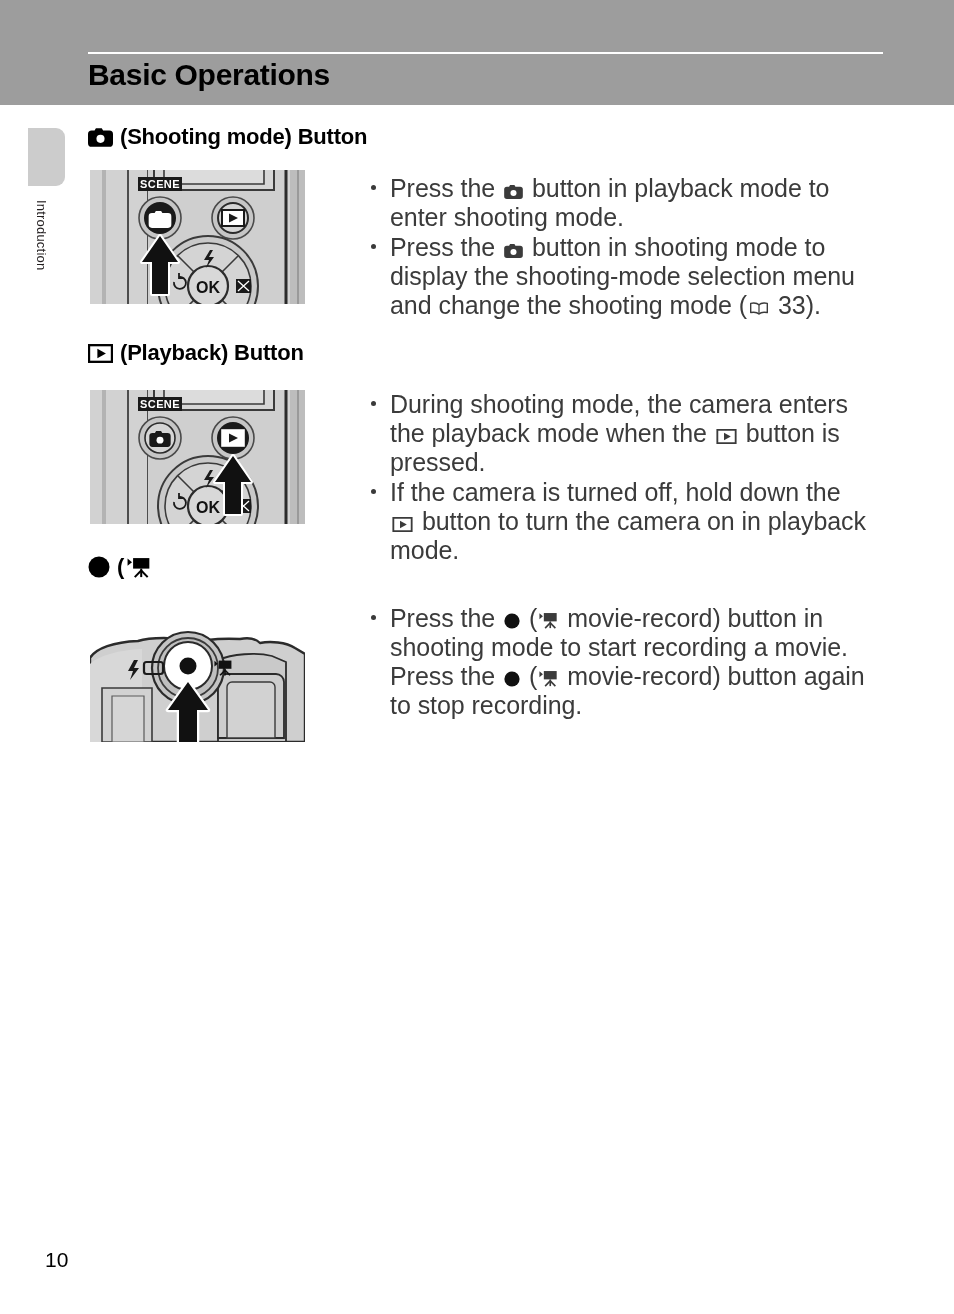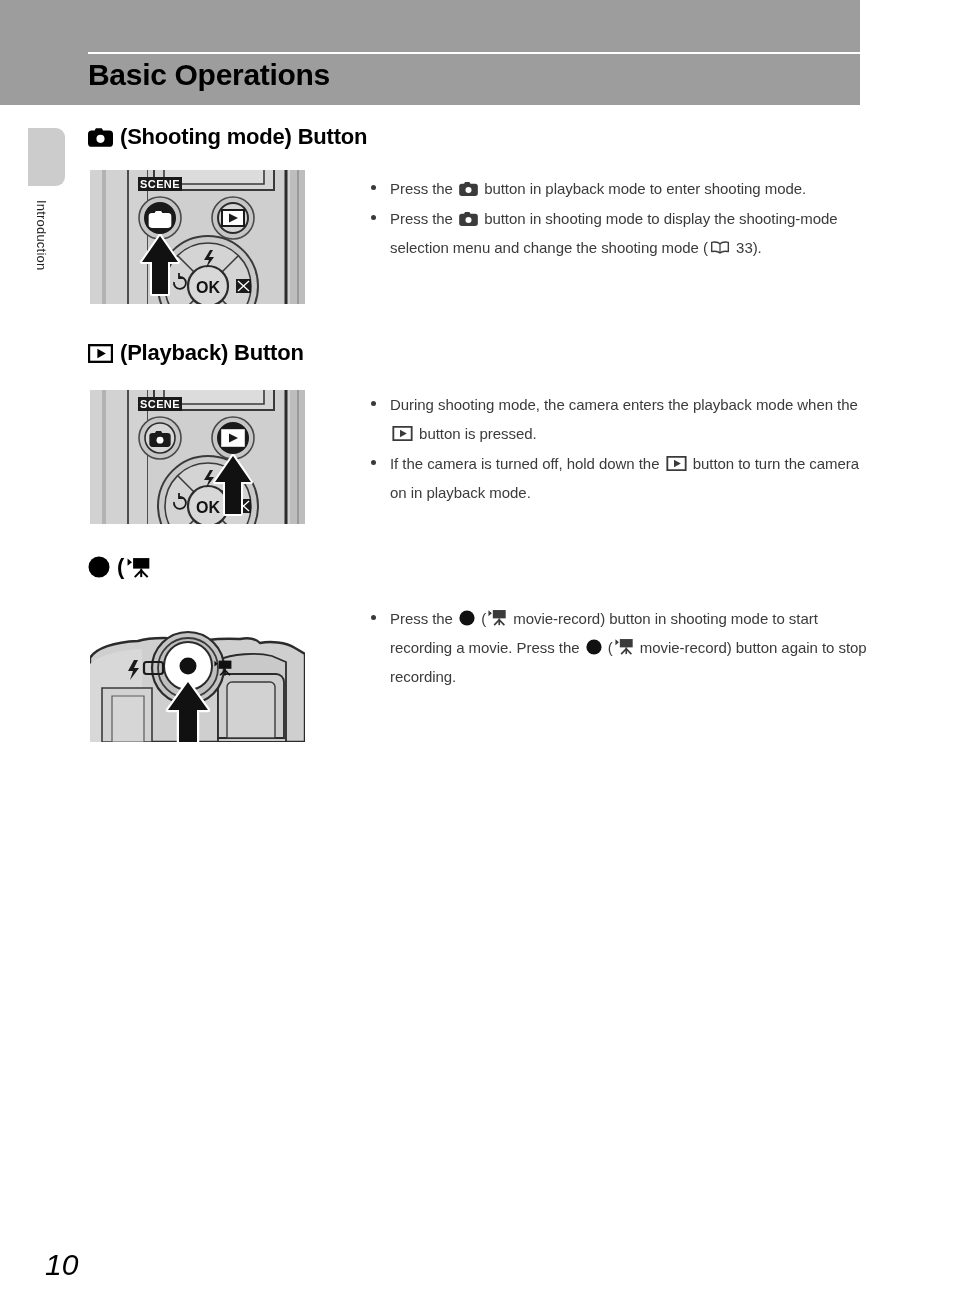--- a/index.html
+++ b/index.html
@@ -7,21 +7,21 @@
   body {
     background:#ffffff;
     font-family:"Liberation Sans", sans-serif;
     color:#231f20;
     position:relative;
     overflow:hidden;
   }
 
   
   .header-band {
-    position:absolute; left:0; top:0; width:860px; height:105px;
+    position:absolute; left:0; top:0; width:954px; height:105px;
     background:#9d9d9d;
   }
   .header-rule {
     position:absolute; left:88px; top:52px; width:795px; height:2px;
     background:#ffffff;
   }
   .header-title {
     position:absolute; left:88px; top:58px;
     font-size:30px; font-weight:bold; letter-spacing:-0.3px;
     color:#000000; white-space:nowrap;
@@ -52,33 +52,33 @@
   .ico svg { display:block; }
 
   
   .blist { position:absolute; left:368px; width:500px; }
   .bitem { position:relative; padding-left:22px; margin-bottom:1px; }
   .bitem .dot {
     position:absolute; left:3px; top:11px;
     width:5px; height:5px; border-radius:50%; background:#3a3a3a;
   }
   .btext {
-    font-size:15px; line-height:29px; color:#3b3b3b;
+    font-size:25px; line-height:29px; color:#3b3b3b;
     letter-spacing:-0.05px;
   }
   .btext .ico { margin:0 2px; }
 
   
   .illus { position:absolute; overflow:hidden; background:#d2d2d2; }
   .illus svg { display:block; }
 
   
   .page-num {
     position:absolute; left:45px; top:1248px;
-    font-size:30px; font-style:italic; color:#000;
+    font-size:21px; color:#000;
   }
 </style>
 </head>
 <body>
 
 <svg width="0" height="0" style="position:absolute" aria-hidden="true">
   <defs>
     <symbol id="g-camera" viewBox="0 0 24 18">
       <path d="M7.6 0 h5.6 l1.3 2.2 H20.5 A3.5 3.5 0 0 1 24 5.7 V14.4 A3.5 3.5 0 0 1 20.5 17.9 H3.5 A3.5 3.5 0 0 1 0 14.4 V5.7 A3.5 3.5 0 0 1 3.5 2.2 H6.3 Z" fill="currentColor"></path>
       <circle cx="12" cy="10.3" r="3.9" fill="#fff"></circle>

